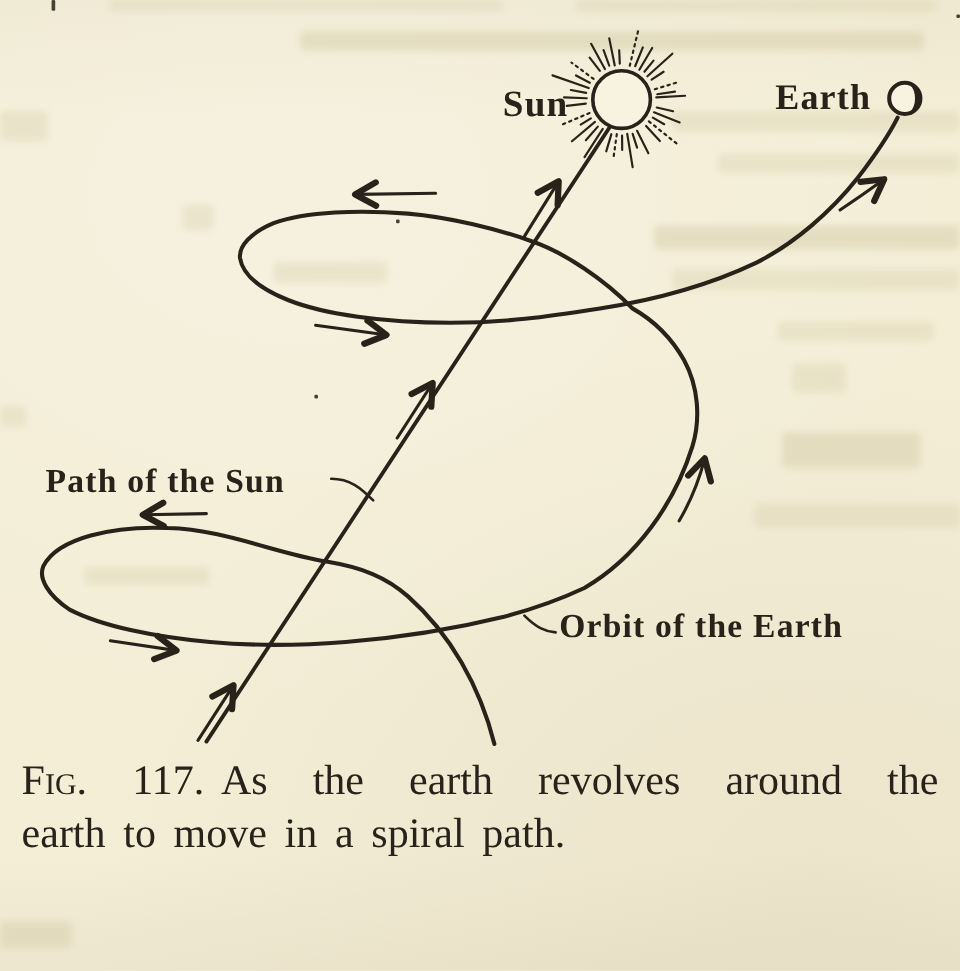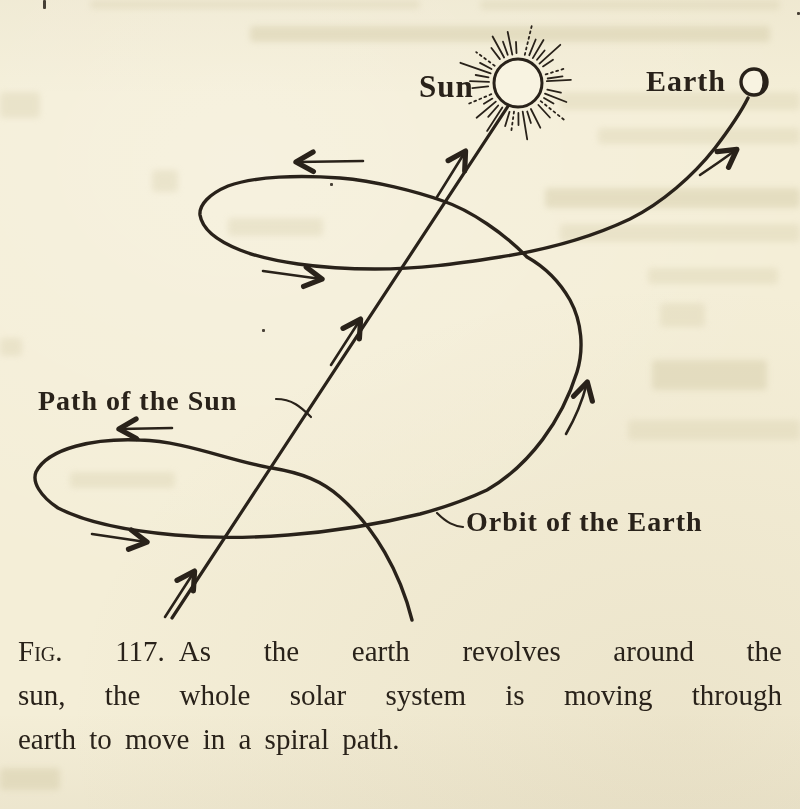--- a/index.html
+++ b/index.html
@@ -31,21 +31,21 @@
   .ink-stroke{stroke:var(--ink);fill:none;stroke-linecap:round;stroke-linejoin:round;}
   .ink-fill{fill:var(--ink);stroke:none;}
   .sun-core{fill:var(--sunfill);stroke:var(--ink);}
   .earth-core{fill:var(--sunfill);stroke:var(--ink);}
   .fig-label{
     font-family:"Liberation Serif", serif;font-weight:bold;
     fill:var(--ink);letter-spacing:1px;
   }
   .caption{
     position:absolute;left:18px;top:629px;width:764px;
-    font-size:29px;line-height:44px;color:var(--ink);
+    font-size:35px;line-height:44px;color:var(--ink);
     word-spacing:4px;
   }
   .caption .jline{text-align:justify;text-align-last:justify;}
   .caption .cline{text-align:left;word-spacing:6px;}
   .sc{font-variant-caps:small-caps;}
   .numsp{margin-right:14px;}
 </style>
 </head>
 <body>
 
@@ -169,15 +169,14 @@
   <text x="646" y="91" font-size="30" class="fig-label">Earth</text>
   <text x="38" y="410" font-size="28" class="fig-label">Path of the Sun</text>
   <text x="466" y="531" font-size="28" class="fig-label">Orbit of the Earth</text>
 
   <path d="M276 399 C 292 399 301 407 311 417" class="ink-stroke" stroke-width="2.2"></path>
   <path d="M437 513 C 447 523 454 526 463 527" class="ink-stroke" stroke-width="2.2"></path>
 </svg>
 
 <div class="caption">
   <div class="jline"><span class="sc">Fig.</span> <span class="numsp">117.</span><span>As the earth revolves around the</span></div>
-  <div class="jline">sun, the whole solar system is moving through</div>
   <div class="cline">earth to move in a spiral path.</div>
 </div>
 
 </body></html>

